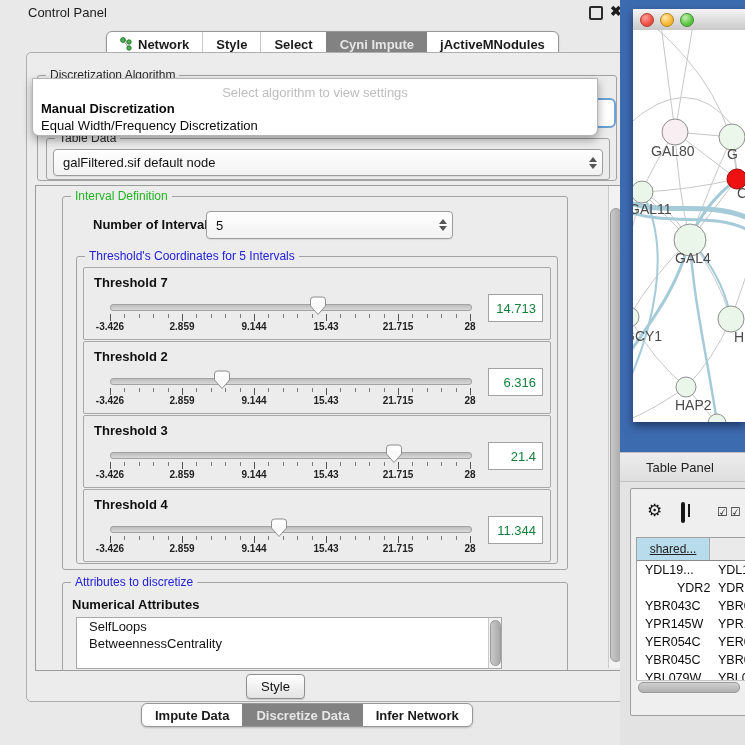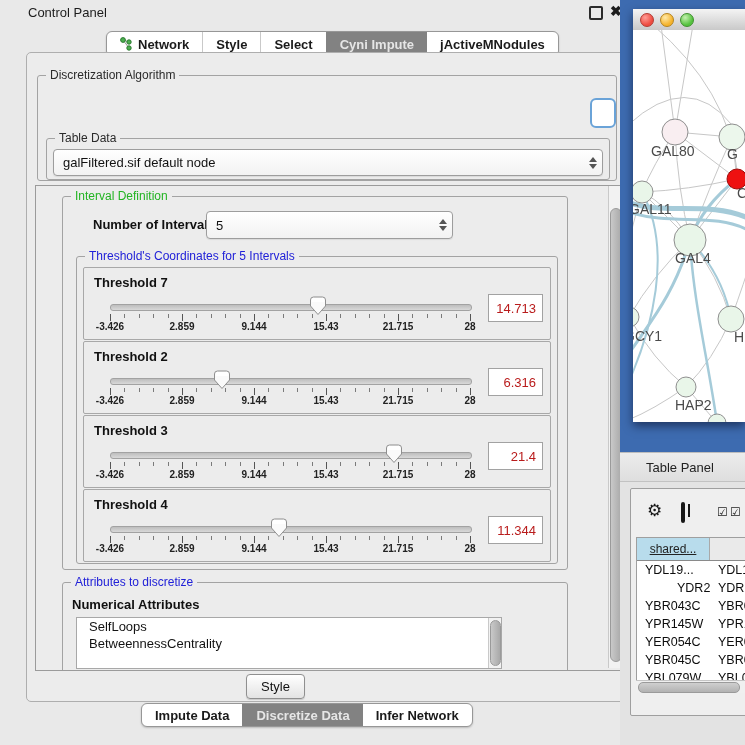--- a/index.html
+++ b/index.html
@@ -44,21 +44,21 @@
                 background:#ececec;border-radius:2px;}
   .th-label{position:absolute;left:10px;top:7px;font-weight:bold;font-size:13px;color:#111;}
   .track{position:absolute;left:26px;top:36px;width:360px;height:5px;border-radius:3px;
          background:linear-gradient(#bdbdbd,#d9d9d9);border:1px solid #a2a2a2;}
   .tick{position:absolute;top:46px;width:1px;height:4px;background:#7a7a7a;}
   .tick.major{height:7px;background:#555;}
   .ticklabel{position:absolute;top:53px;width:50px;margin-left:-25px;text-align:center;
              font-size:10px;font-weight:bold;color:#222;}
   .thumb{position:absolute;top:28px;width:18px;height:20px;}
   .valuebox{position:absolute;left:404px;top:26px;width:55px;height:28px;background:#fff;
-            border:1px solid #a2a2a2;font-size:13px;color:#b91c1c;display:flex;
+            border:1px solid #a2a2a2;font-size:13px;color:#15803d;display:flex;
             align-items:center;justify-content:flex-end;padding-right:6px;box-sizing:border-box;}
   .listbox{background:#fff;border:1px solid #a8a8a8;}
   .listitem{font-size:13px;color:#131313;padding:0 0 0 12px;height:17px;line-height:17px;}
   .btn{background:linear-gradient(#ffffff,#e3e3e3);border:1px solid #8f8f8f;border-radius:4px;
        font-size:13px;color:#111;display:flex;align-items:center;justify-content:center;
        box-shadow:0 1px 1px rgba(0,0,0,.15);}
   
   .desktop{background:#3d6bb0;}
   .netwindow{background:#fff;box-shadow:0 4px 9px rgba(0,0,20,.5);}
   .nettitle{background:linear-gradient(#f4f4f4,#c9c9c9);border-bottom:1px solid #8f8f8f;}
@@ -133,20 +133,25 @@
         <div class="abs combo" style="left:6px;top:10px;width:548px;height:25px;">
           <span class="txt">galFiltered.sif default node</span>
           <span class="spin">
               <i class="up"></i>
               <i class="dn"></i>
             </span>
         </div>
       </div>
     </div>
 
+    <div class="abs popup" style="left:5px;top:25px;width:564px;height:56px;">
+      <div class="hint">Select algorithm to view settings</div>
+      <div class="item sel" style="padding-left:8px;">Manual Discretization</div>
+      <div class="item" style="padding-left:8px;">Equal Width/Frequency Discretization</div>
+    </div>
 
     <div class="abs scrollpane" style="left:8px;top:132px;width:586px;height:484px;">
 
       <div class="abs groupbox" style="left:26px;top:10px;width:504px;height:372px;">
         <span class="grouptitle gt-green">Interval Definition</span>
 
         <div class="abs" style="left:30px;top:20px;font-size:13px;font-weight:bold;color:#111;">Number of Intervals</div>
         <div class="abs combo" style="left:143px;top:14px;width:245px;height:26px;">
           <span class="txt">5</span>
           <span class="spin">

